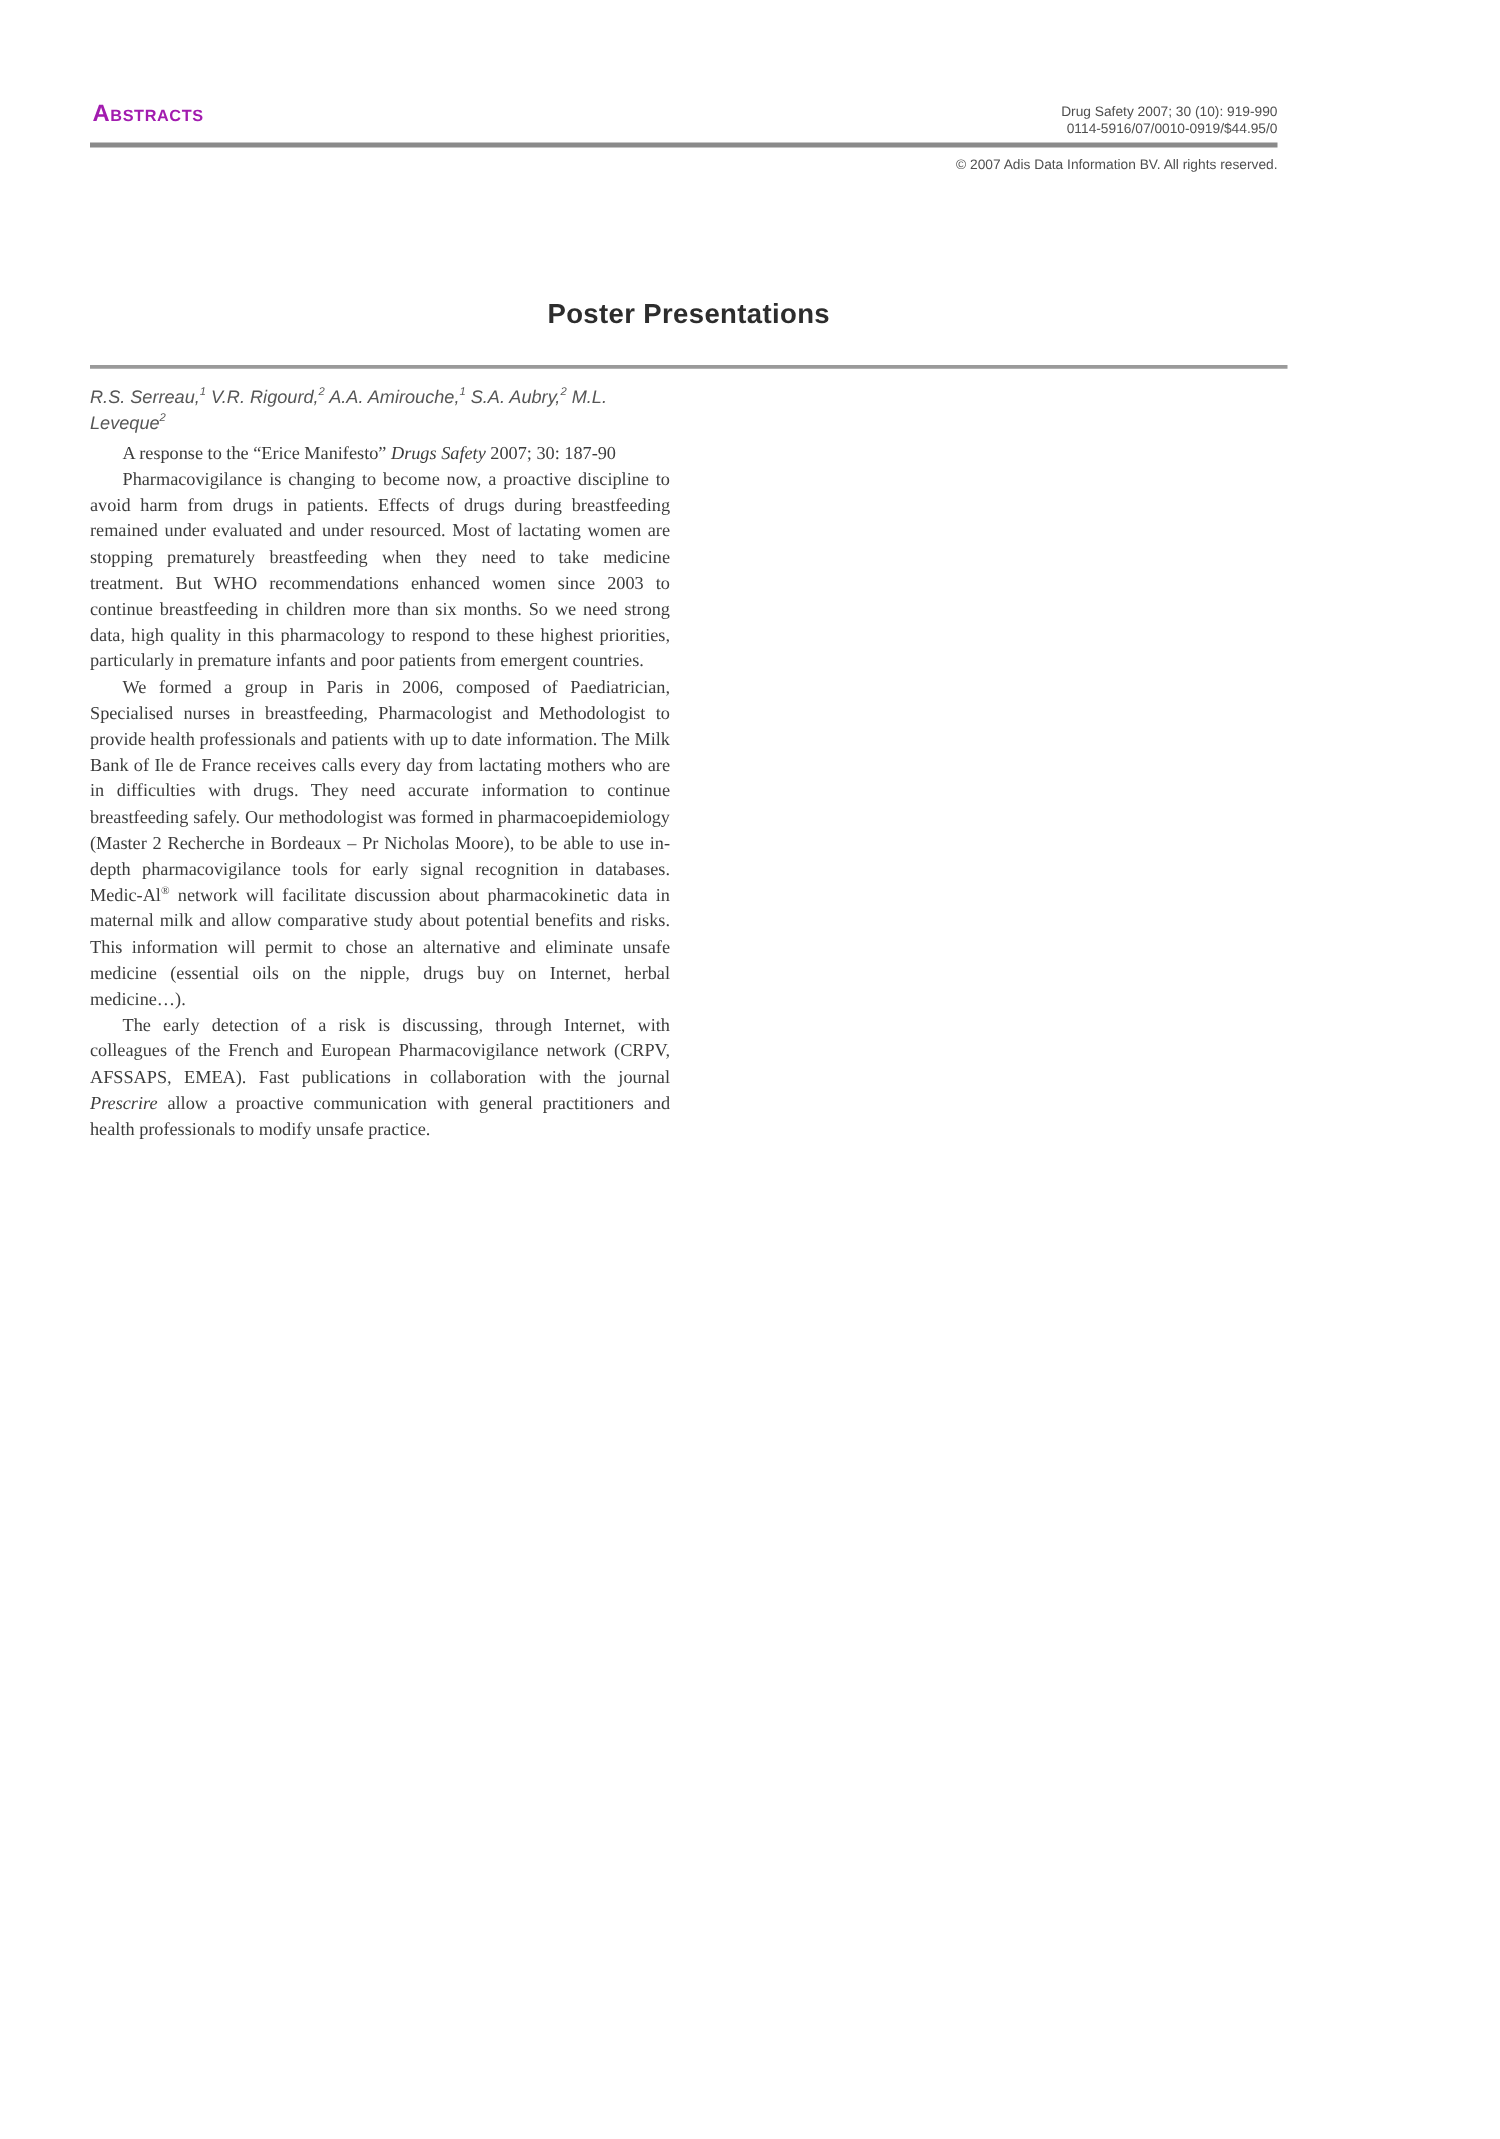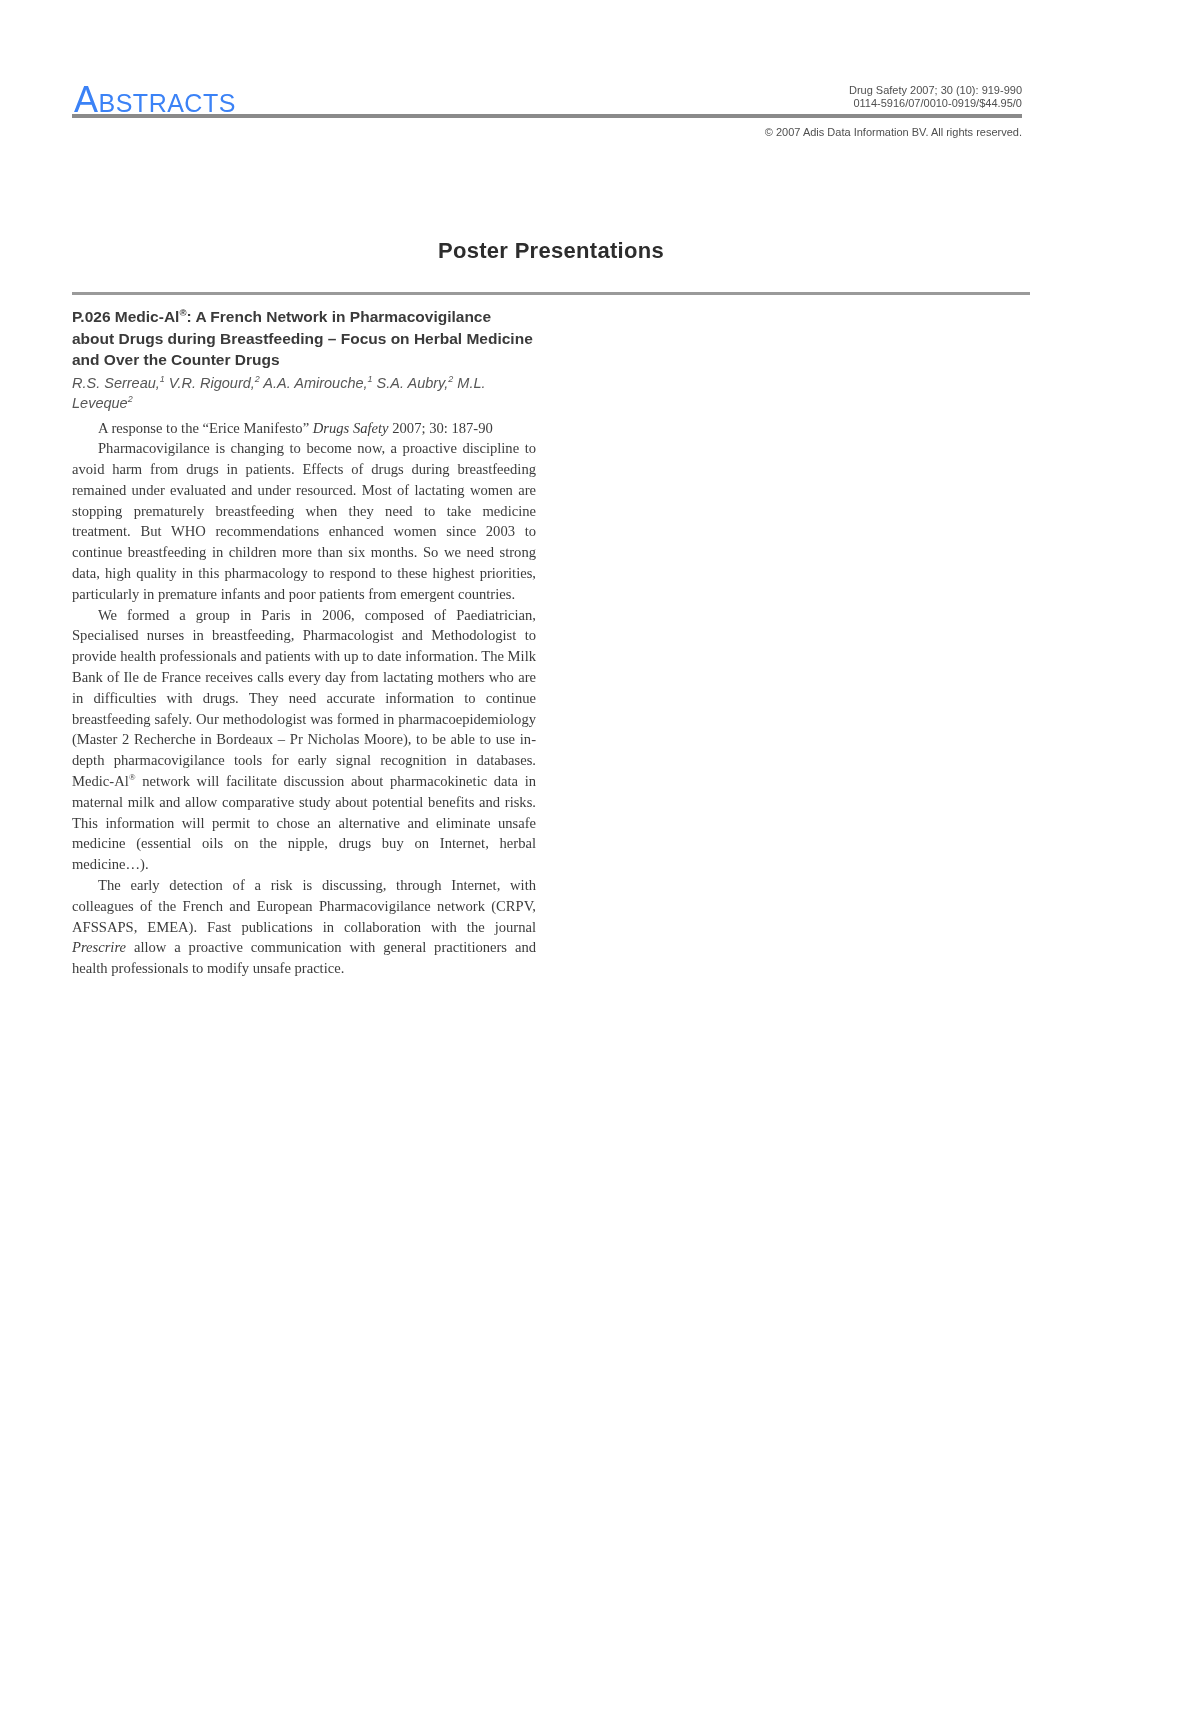--- a/index.html
+++ b/index.html
@@ -20,24 +20,24 @@
     font-size: 34px;
     font-weight: 400;
     letter-spacing: 0.5px;
     color: #98989a;
   }
   .section-label {
     position: absolute;
     left: 74px;
     top: 82px;
     font-variant: small-caps;
-    font-weight: 400;
-    font-size: 36px;
+    font-weight: 700;
+    font-size: 19px;
     letter-spacing: 0.5px;
-    color: #3b82f6;
+    color: #a21caf;
     line-height: 1;
   }
   .journal-ref {
     position: absolute;
     right: 178px;
     top: 84px;
     text-align: right;
     font-size: 11px;
     line-height: 13px;
     color: #4f4f4f;
@@ -136,21 +136,20 @@
 
   <div class="rule rule-top"></div>
 
   <div class="copyright">© 2007 Adis Data Information BV. All rights reserved.</div>
 
   <h1 class="poster-heading">Poster Presentations</h1>
 
   <div class="rule rule-heading"></div>
 
   <article class="abstract">
-    <h2 class="abstract-title"><span>P.026 Medic-Al</span><sup>®</sup><span>: A French Network in Pharmacovigilance about Drugs during Breastfeeding – Focus on Herbal Medicine and Over the Counter Drugs</span></h2>
 
     <p class="authors"><span>R.S. Serreau,</span><sup>1</sup><span> V.R. Rigourd,</span><sup>2</sup><span> A.A. Amirouche,</span><sup>1</sup><span> S.A. Aubry,</span><sup>2</sup><span> M.L. Leveque</span><sup>2</sup></p>
 
 
     <div class="abstract-body">
       <p><span>A response to the “Erice Manifesto” </span><em>Drugs Safety</em><span> 2007; 30: 187-90</span></p>
       <p><span>Pharmacovigilance is changing to become now, a proactive discipline to avoid harm from drugs in patients. Effects of drugs during breastfeeding remained under evaluated and under resourced. Most of lactating women are stopping prematurely breastfeeding when they need to take medicine treatment. But WHO recommendations enhanced women since 2003 to continue breastfeeding in children more than six months. So we need strong data, high quality in this pharmacology to respond to these highest priorities, particularly in premature infants and poor patients from emergent countries.</span></p>
       <p><span>We formed a group in Paris in 2006, composed of Paediatrician, Specialised nurses in breastfeeding, Pharmacologist and Methodologist to provide health professionals and patients with up to date information. The Milk Bank of Ile de France receives calls every day from lactating mothers who are in difficulties with drugs. They need accurate information to continue breastfeeding safely. Our methodologist was formed in pharmacoepidemiology (Master 2 Recherche in Bordeaux – Pr Nicholas Moore), to be able to use in-depth pharmacovigilance tools for early signal recognition in databases. Medic-Al</span><sup>®</sup><span> network will facilitate discussion about pharmacokinetic data in maternal milk and allow comparative study about potential benefits and risks. This information will permit to chose an alternative and eliminate unsafe medicine (essential oils on the nipple, drugs buy on Internet, herbal medicine…).</span></p>
       <p><span>The early detection of a risk is discussing, through Internet, with colleagues of the French and European Pharmacovigilance network (CRPV, AFSSAPS, EMEA). Fast publications in collaboration with the journal </span><em>Prescrire</em><span> allow a proactive communication with general practitioners and health professionals to modify unsafe practice.</span></p>
     </div>

